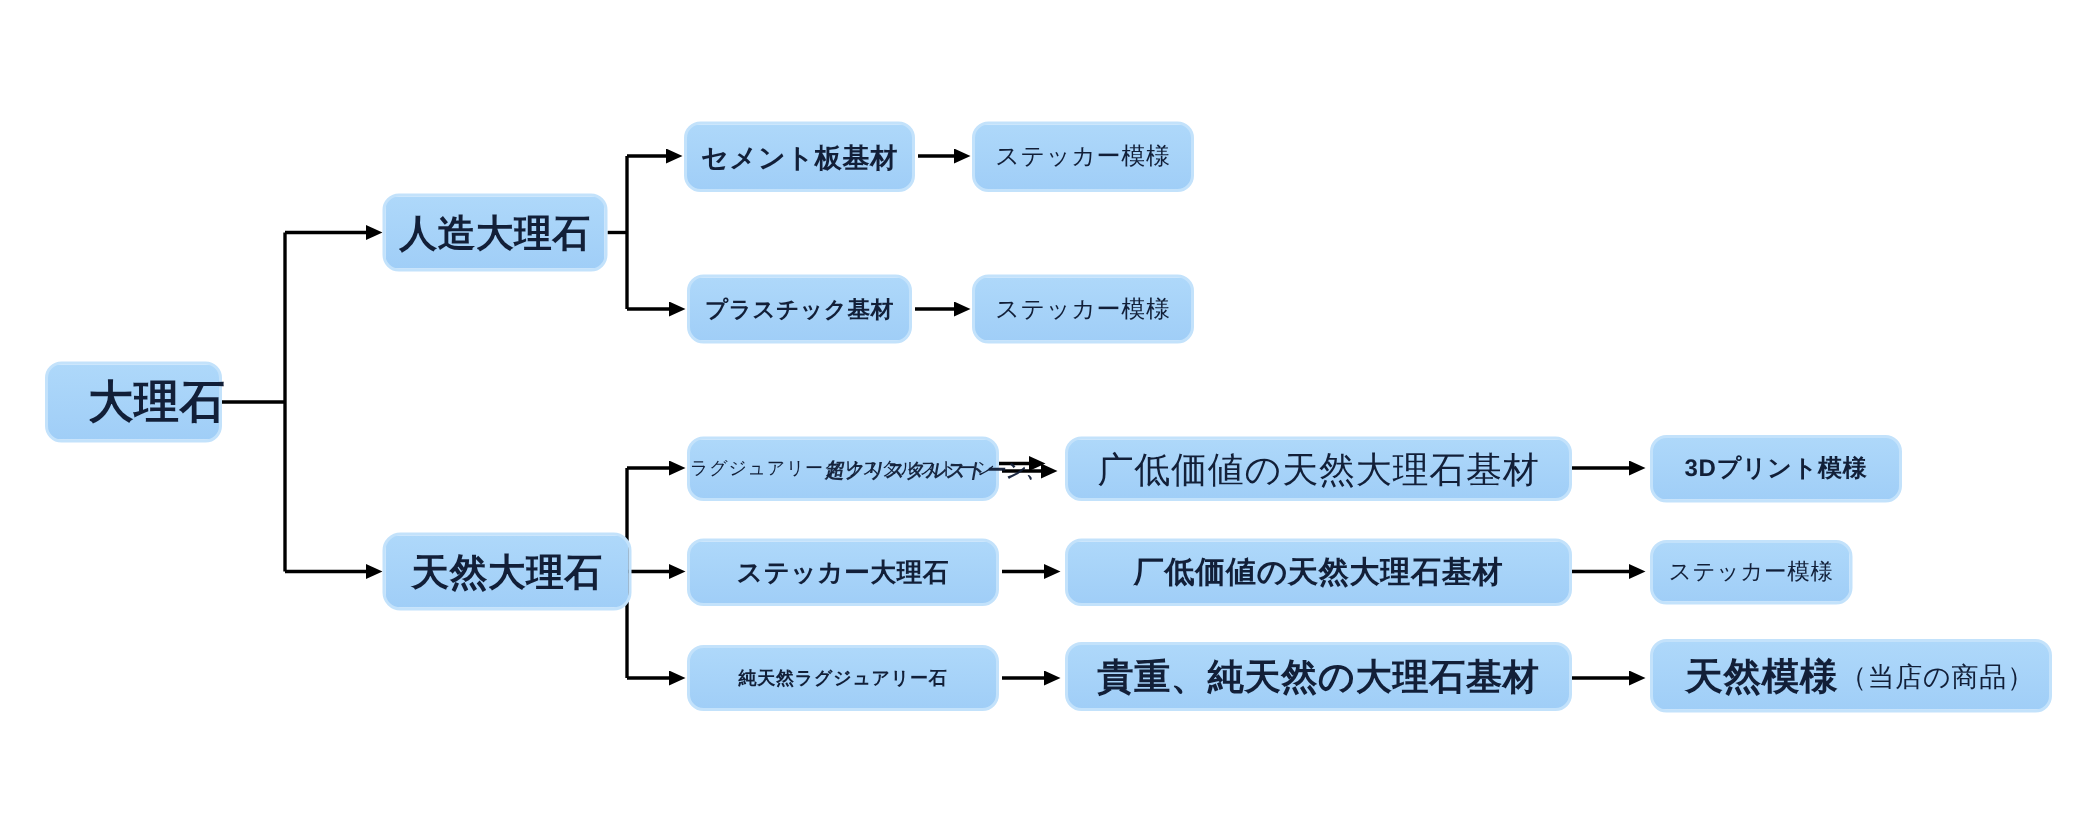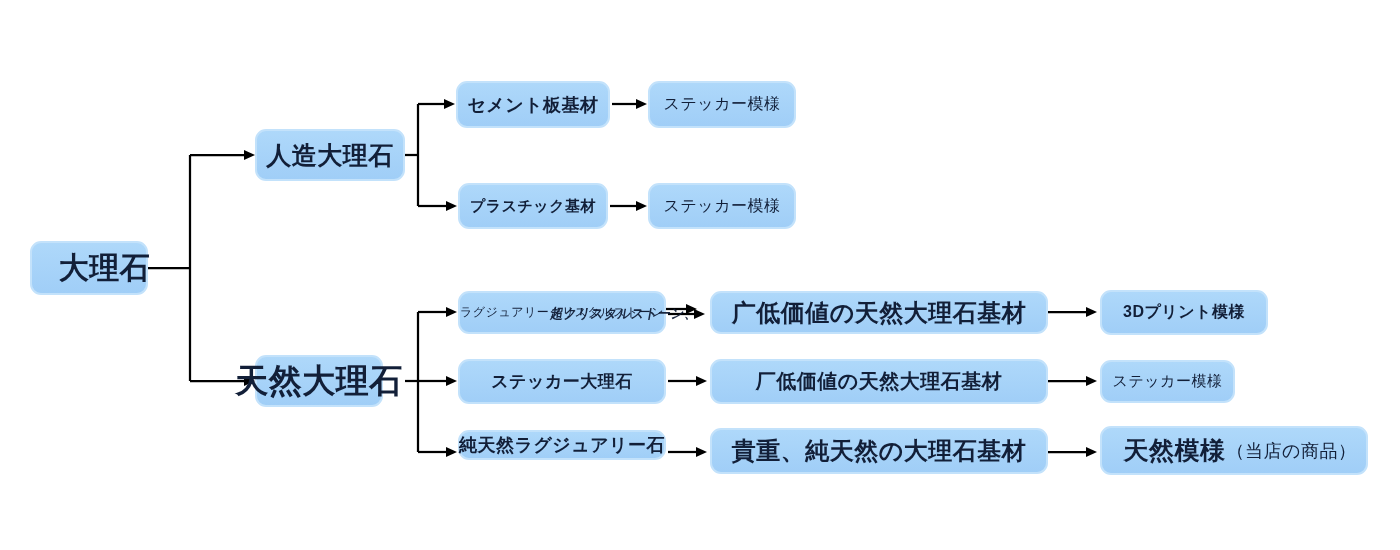--- a/index.html
+++ b/index.html
@@ -18,32 +18,32 @@
     border:2px solid #c3e2fb;
     border-radius:11px;
     box-sizing:border-box;
     color:#121f38;
     letter-spacing:.5px;
     white-space:nowrap;
     text-align:center;
   }
   .n-root {left:30px;  top:241px; width:118px; height:54px; font-size:30px; font-weight:700;padding-left:31px;}
   .n-art  {left:255px; top:129px; width:150px; height:52px; font-size:25px; font-weight:600;}
-  .n-nat  {left:255px; top:355px; width:128px; height:52px; font-size:33px; font-weight:600;}
+  .n-nat  {left:255px; top:355px; width:166px; height:52px; font-size:25px; font-weight:600;border-radius:12px;}
   .n-cem  {left:456px; top:81px;  width:154px; height:47px; font-size:18px; font-weight:600;text-align:center;}
   .n-stk1 {left:648px; top:81px;  width:148px; height:47px; font-size:16px; font-weight:500;}
   .n-pla  {left:458px; top:183px; width:150px; height:46px; font-size:15px; font-weight:700;}
   .n-stk2 {left:648px; top:183px; width:148px; height:46px; font-size:16px; font-weight:500;}
   .n-lux  {left:458px; top:291px; width:208px; height:43px; font-size:12px; font-weight:500;}
-  .n-low1 {left:710px; top:291px; width:338px; height:43px; font-size:24px; font-weight:700;}
+  .n-low1 {left:710px; top:291px; width:338px; height:43px; font-size:24px; font-weight:400;}
   .n-3d   {left:1100px;top:290px; width:168px; height:45px; font-size:16px; font-weight:600;text-align:right;}
   .n-stm  {left:458px; top:359px; width:208px; height:45px; font-size:17px; font-weight:600;}
   .n-low2 {left:710px; top:359px; width:338px; height:45px; font-size:20px; font-weight:700;}
   .n-stk3 {left:1100px;top:360px; width:135px; height:43px; font-size:15px; font-weight:500;}
-  .n-pure {left:458px; top:430px; width:208px; height:30px; font-size:18px; font-weight:600;}
+  .n-pure {left:458px; top:430px; width:208px; height:44px; font-size:12px; font-weight:600;}
   .n-prec {left:710px; top:428px; width:338px; height:46px; font-size:24px; font-weight:700;}
   .n-natp {left:1100px;top:426px; width:268px; height:49px;padding-left:12px;}
   .overlay-text{
     position:absolute;left:86px;top:12px;
     font-size:13.5px;font-weight:700;
     transform:skewX(-10deg) scaleX(.94);
     opacity:.95;
   }
   .natp-main{font-size:25px;font-weight:700;}
   .natp-sub{font-size:18px;font-weight:500;margin-left:1px;}

